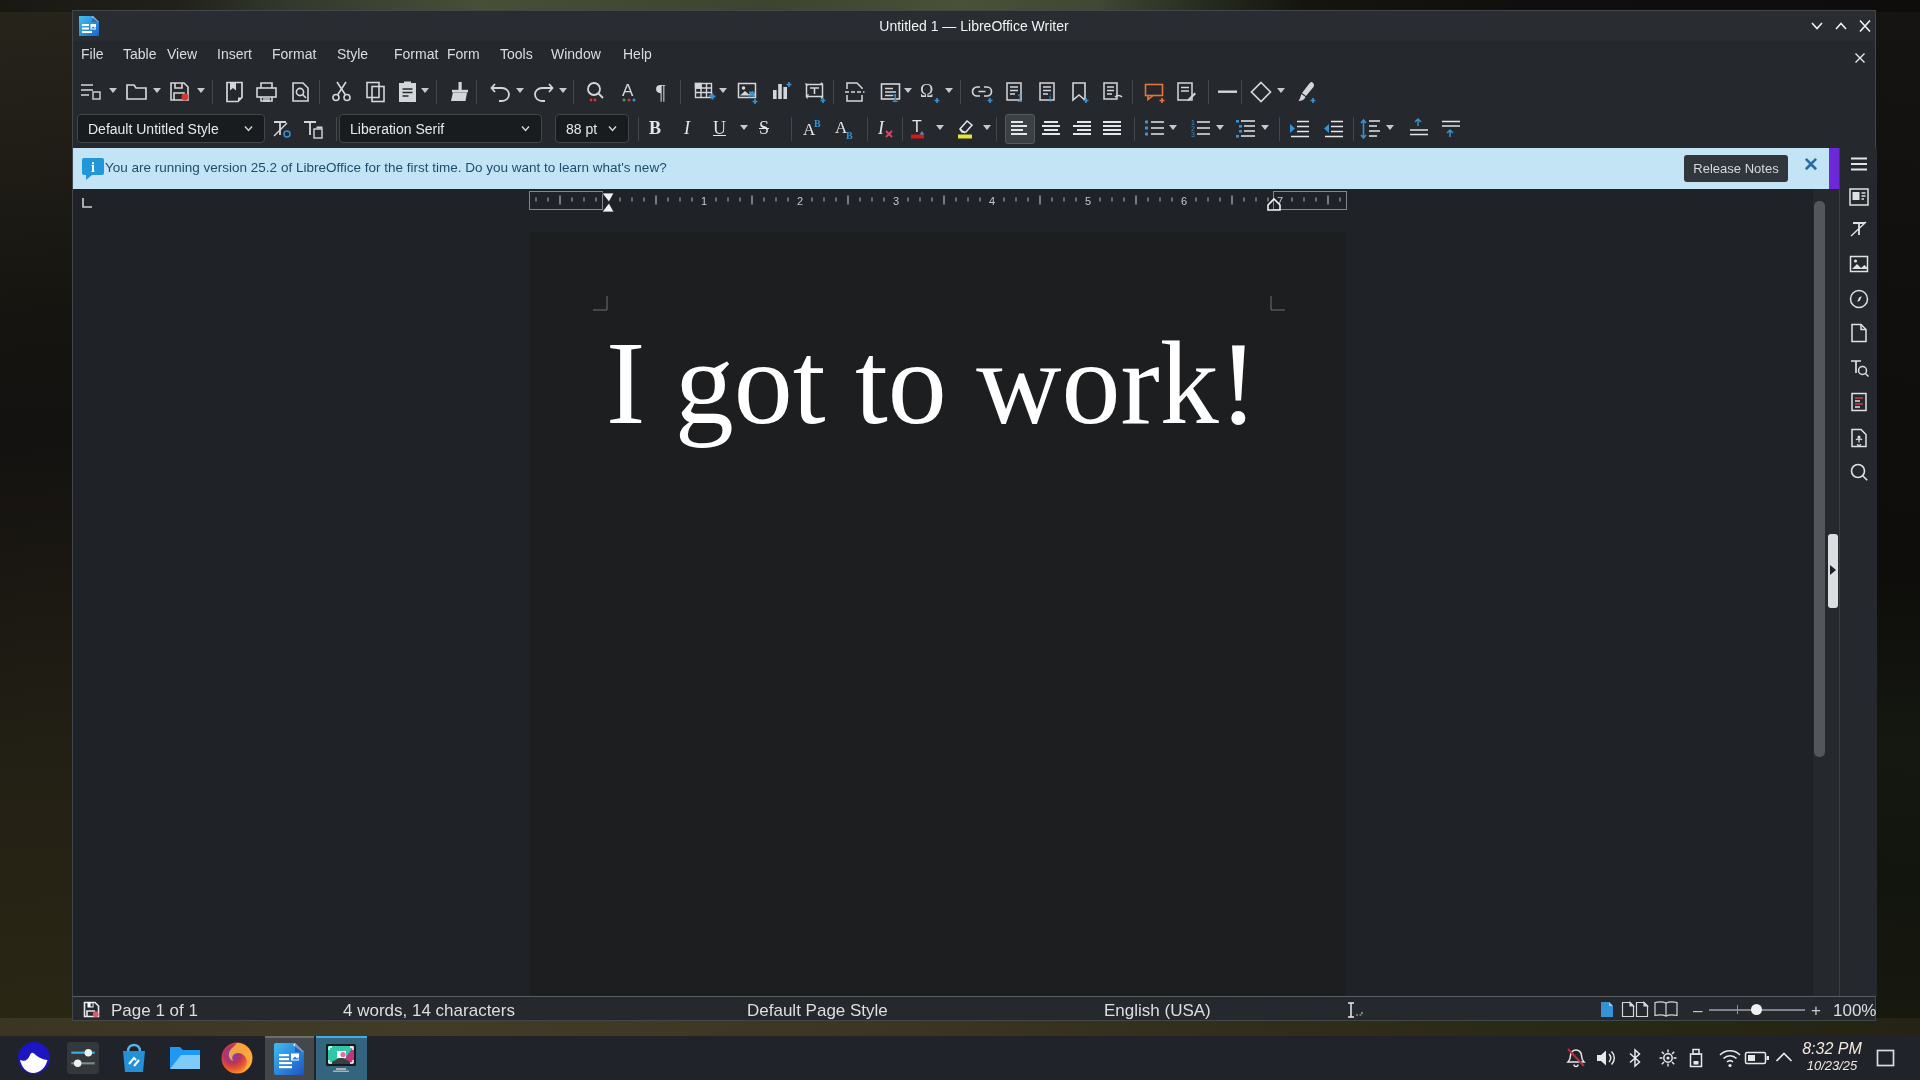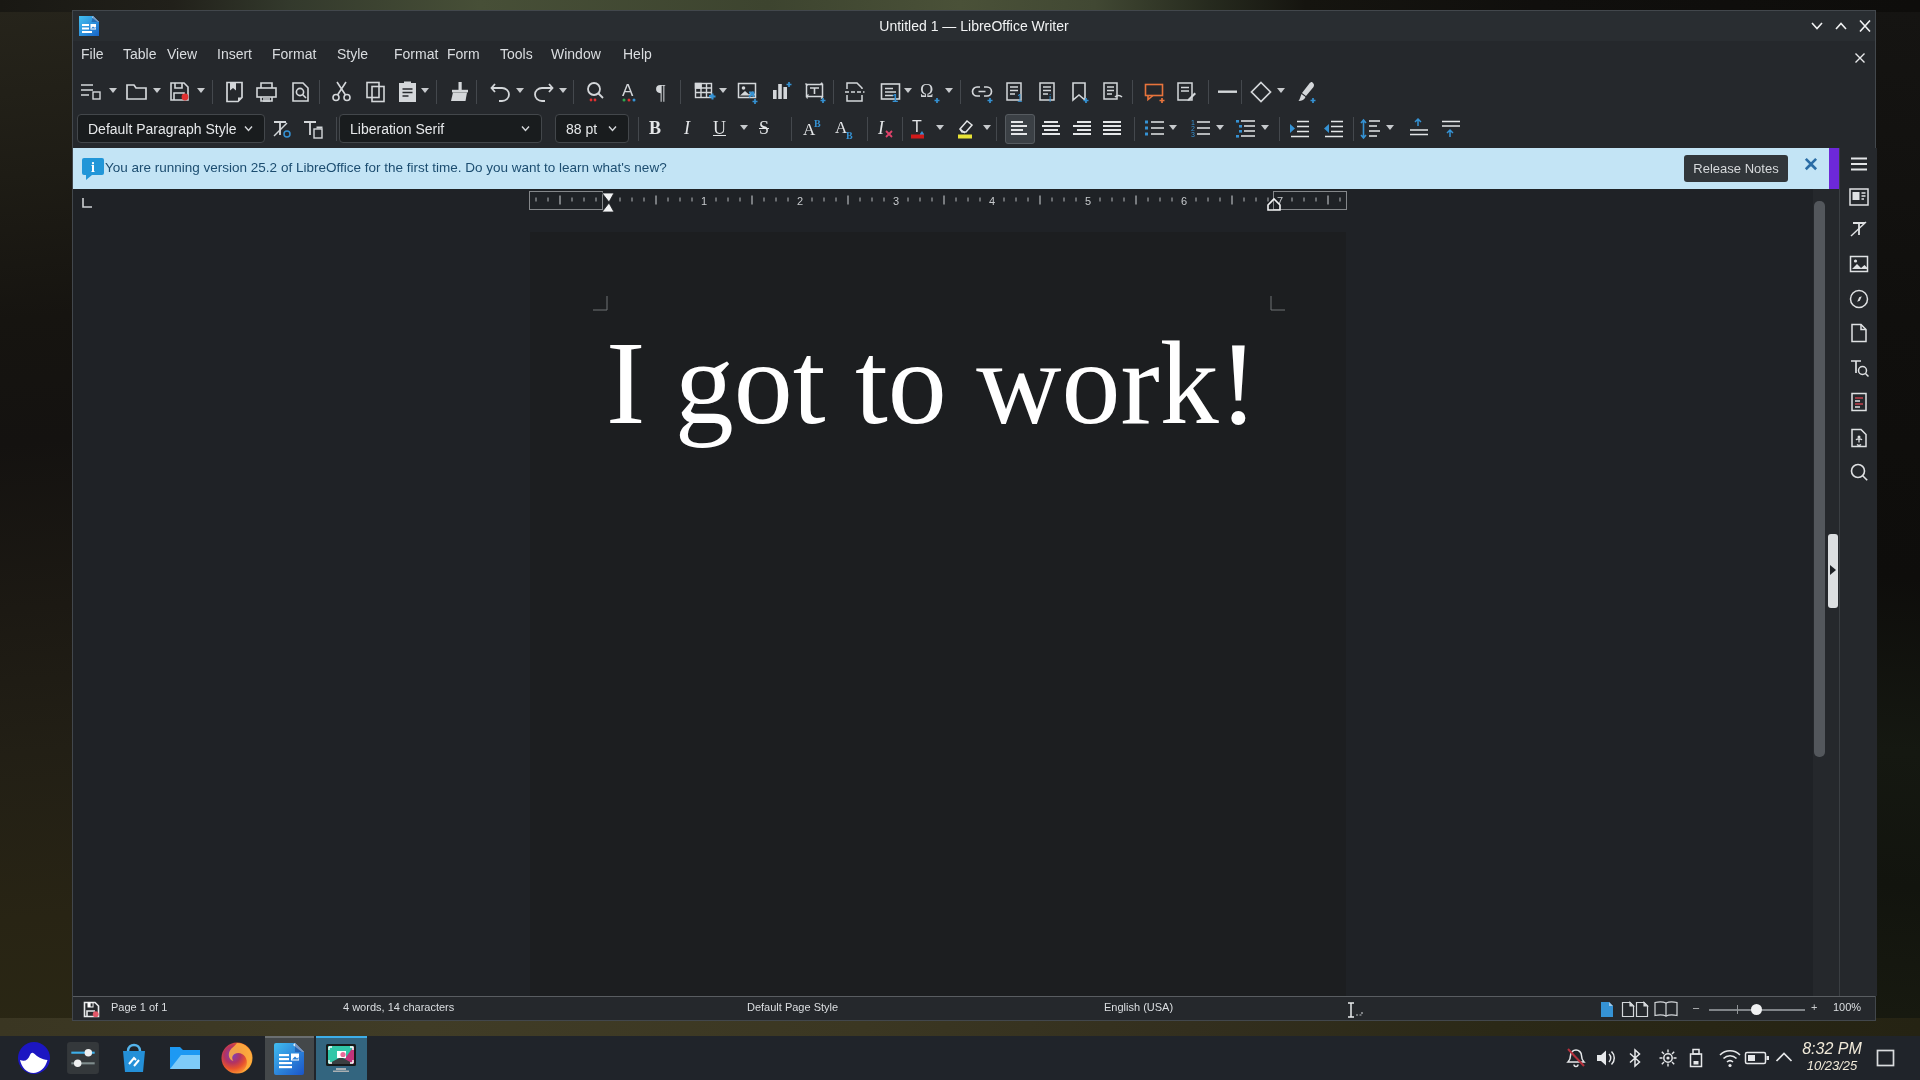--- a/index.html
+++ b/index.html
@@ -34,21 +34,21 @@
 #relnotes { position:absolute; left:1611px; top:7px; width:104px; height:27px; background:#31363a; border-radius:3px; color:#d6d9db; font-size:13px; text-align:center; line-height:27px; }
 #infoclose { position:absolute; left:1730px; top:5px; color:#2a6ca5; font-size:19px; font-weight:bold; }
 #sidecol { left:1766px; top:137px; width:38px; height:848px; background:#25282c; border-left:1px solid #3a3e42; }
 .sicon { position:absolute; left:8px; }
 #ruler { left:0; top:178px; width:1740px; height:23px; background:#1f2226; }
 #docarea { left:0; top:201px; width:1740px; height:784px; background:#1f2226; overflow:hidden; }
 #page { position:absolute; left:457px; top:20px; width:816px; height:900px; background:#1c1e20; }
 #doctext { position:absolute; left:76px; top:84px; width:670px; font-family:"Liberation Serif", serif; font-size:118px; color:#ffffff; white-space:nowrap; }
 #scrollbar { left:1740px; top:178px; width:26px; height:807px; background:#25282c; }
 #sthumb { position:absolute; left:1px; top:12px; width:11px; height:556px; background:#53575c; border-radius:5px; }
-#statusbar { left:0; top:985px; width:1802px; height:24px; background:#25282c; border-top:1px solid #595d61; color:#dcdfe2; font-size:11px; }
+#statusbar { left:0; top:985px; width:1802px; height:24px; background:#25282c; border-top:1px solid #595d61; color:#dcdfe2; font-size:17px; }
 .stext { position:absolute; top:4px; }
 
 #taskbar { left:0; top:1036px; width:1920px; height:44px; background:#20242a;font-style:italic; }
 .tbicon { position:absolute; top:5px; width:34px; height:34px; }
 #tray { position:absolute; right:0; top:0; height:44px; }
 .trayicon { position:absolute; top:12px; }
 #clock { position:absolute; left:1797px; top:4px; width:70px; text-align:center; color:#f1ead9; }
 #clock .t1 { font-size:16px; }
 #clock .t2 { font-size:13px; }
 </style>
@@ -312,21 +312,21 @@
         </svg>
       <i class="arr" style="left:1204px"></i>
       <svg class="ticon" style="left:1221px" width="23" height="24" viewBox="0 0 23 24">
           <path d="M18 2 c2 1.5 2.5 3 1.5 5 L12 16 l-4-3 L15 4 c1-1.5 2-2 3-2 z" fill="#d4d7da"></path>
           <path d="M7.5 14 l4 3 c-1 2.5 -3.5 4 -7 4 c1.5-2 2-4.5 3-7 z" fill="#d4d7da"></path>
           <path d="M16.5 20.5 h5 M19 18 v5" stroke="#3592d4" stroke-width="1.7"></path>
         </svg>
     </div>
     <div id="toolbar2" class="abs">
       <div class="combo" style="left:4px;width:188px">
-          <span class="ctext">Default Paragraph Style</span>
+          <span class="ctext">Default Untitled Style</span>
           <svg class="chev" style="left:166px">
             <path d="M1 2.5 L4.5 6.5 L8 2.5" stroke="#d4d7da" stroke-width="1.4" fill="none"></path>
           </svg>
         </div>
       <svg class="ticon" style="left:197px" width="24" height="24" viewBox="0 0 24 24">
           <g stroke="#d4d7da" stroke-width="1.8" fill="none">
             <path d="M4 5 h12 M10 5 v13"></path>
             <path d="M4 19 L17 6" stroke-width="1.5"></path>
           </g>
           <circle cx="17" cy="17" r="3" stroke="#3592d4" stroke-width="1.5" fill="none"></circle>

